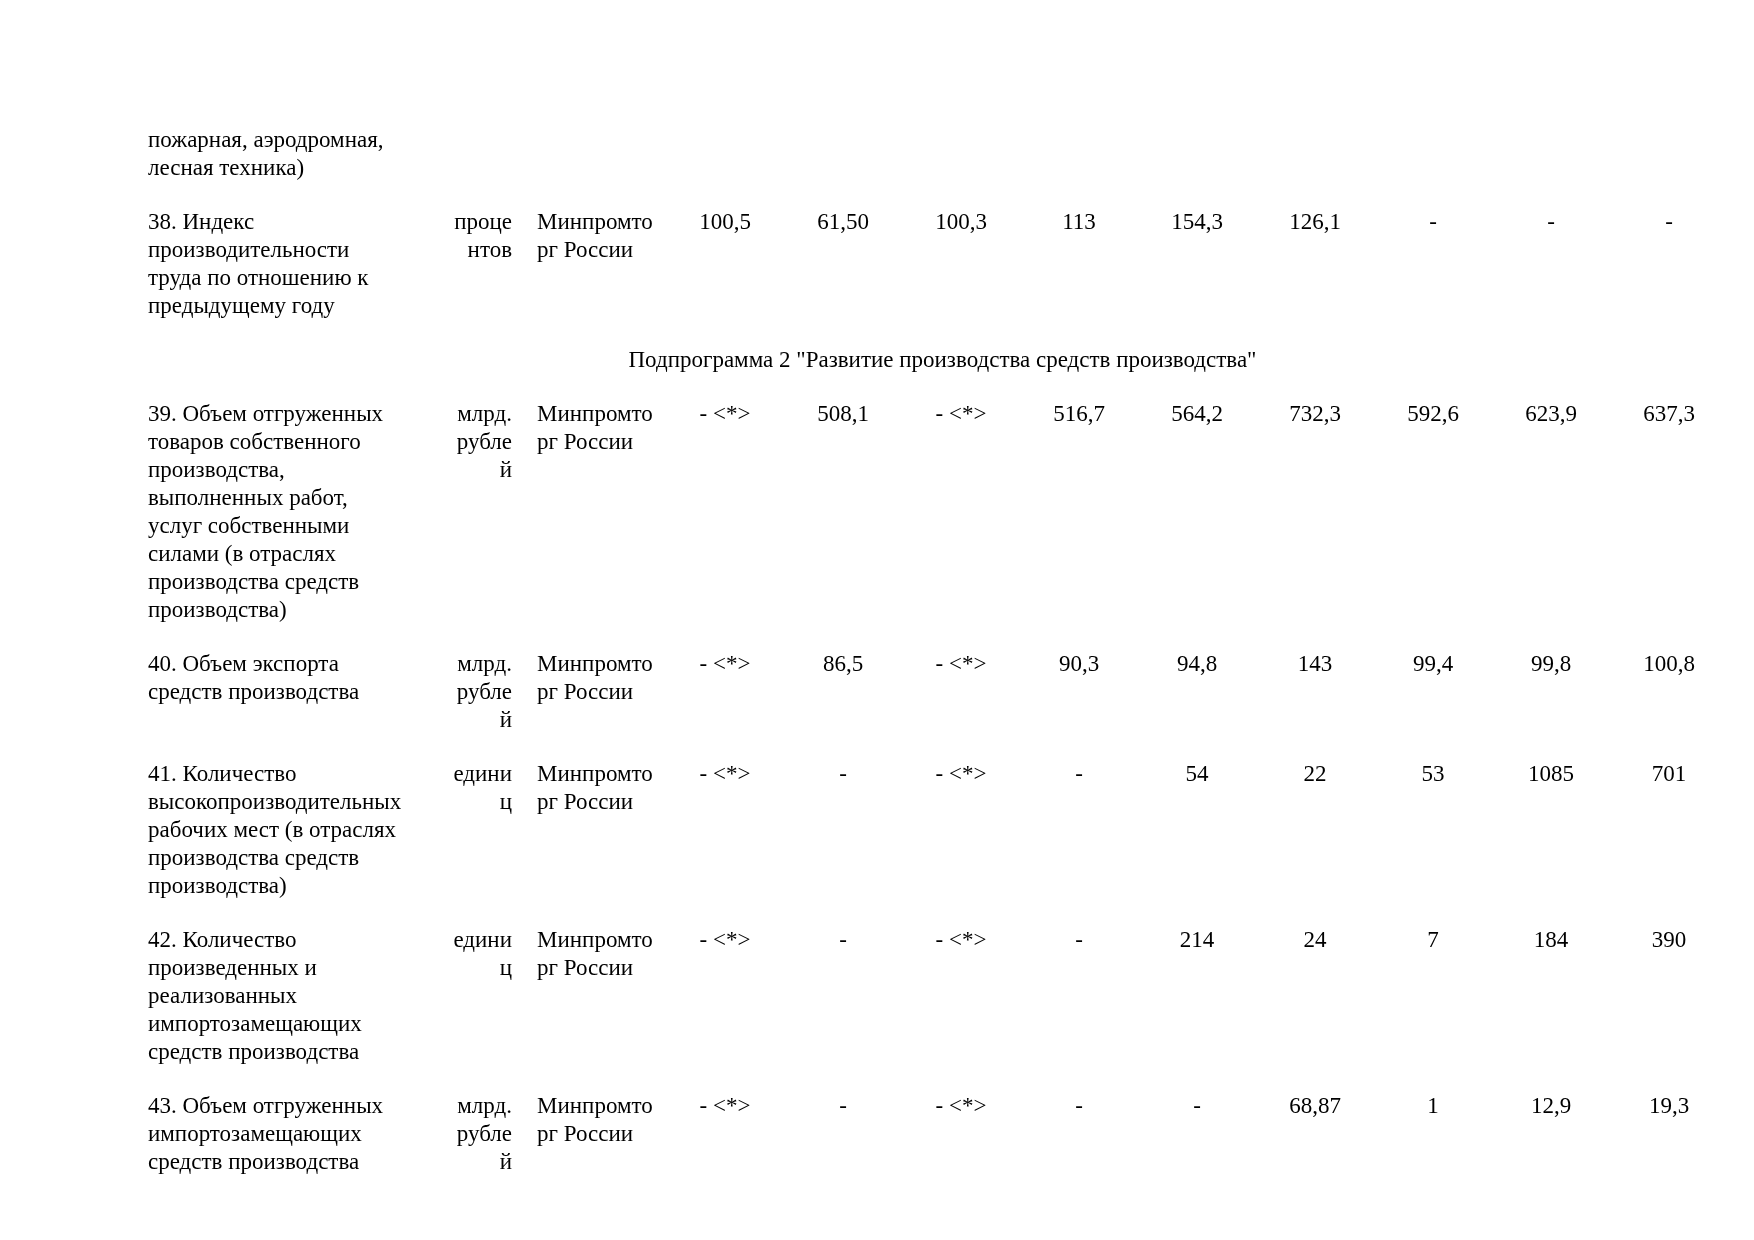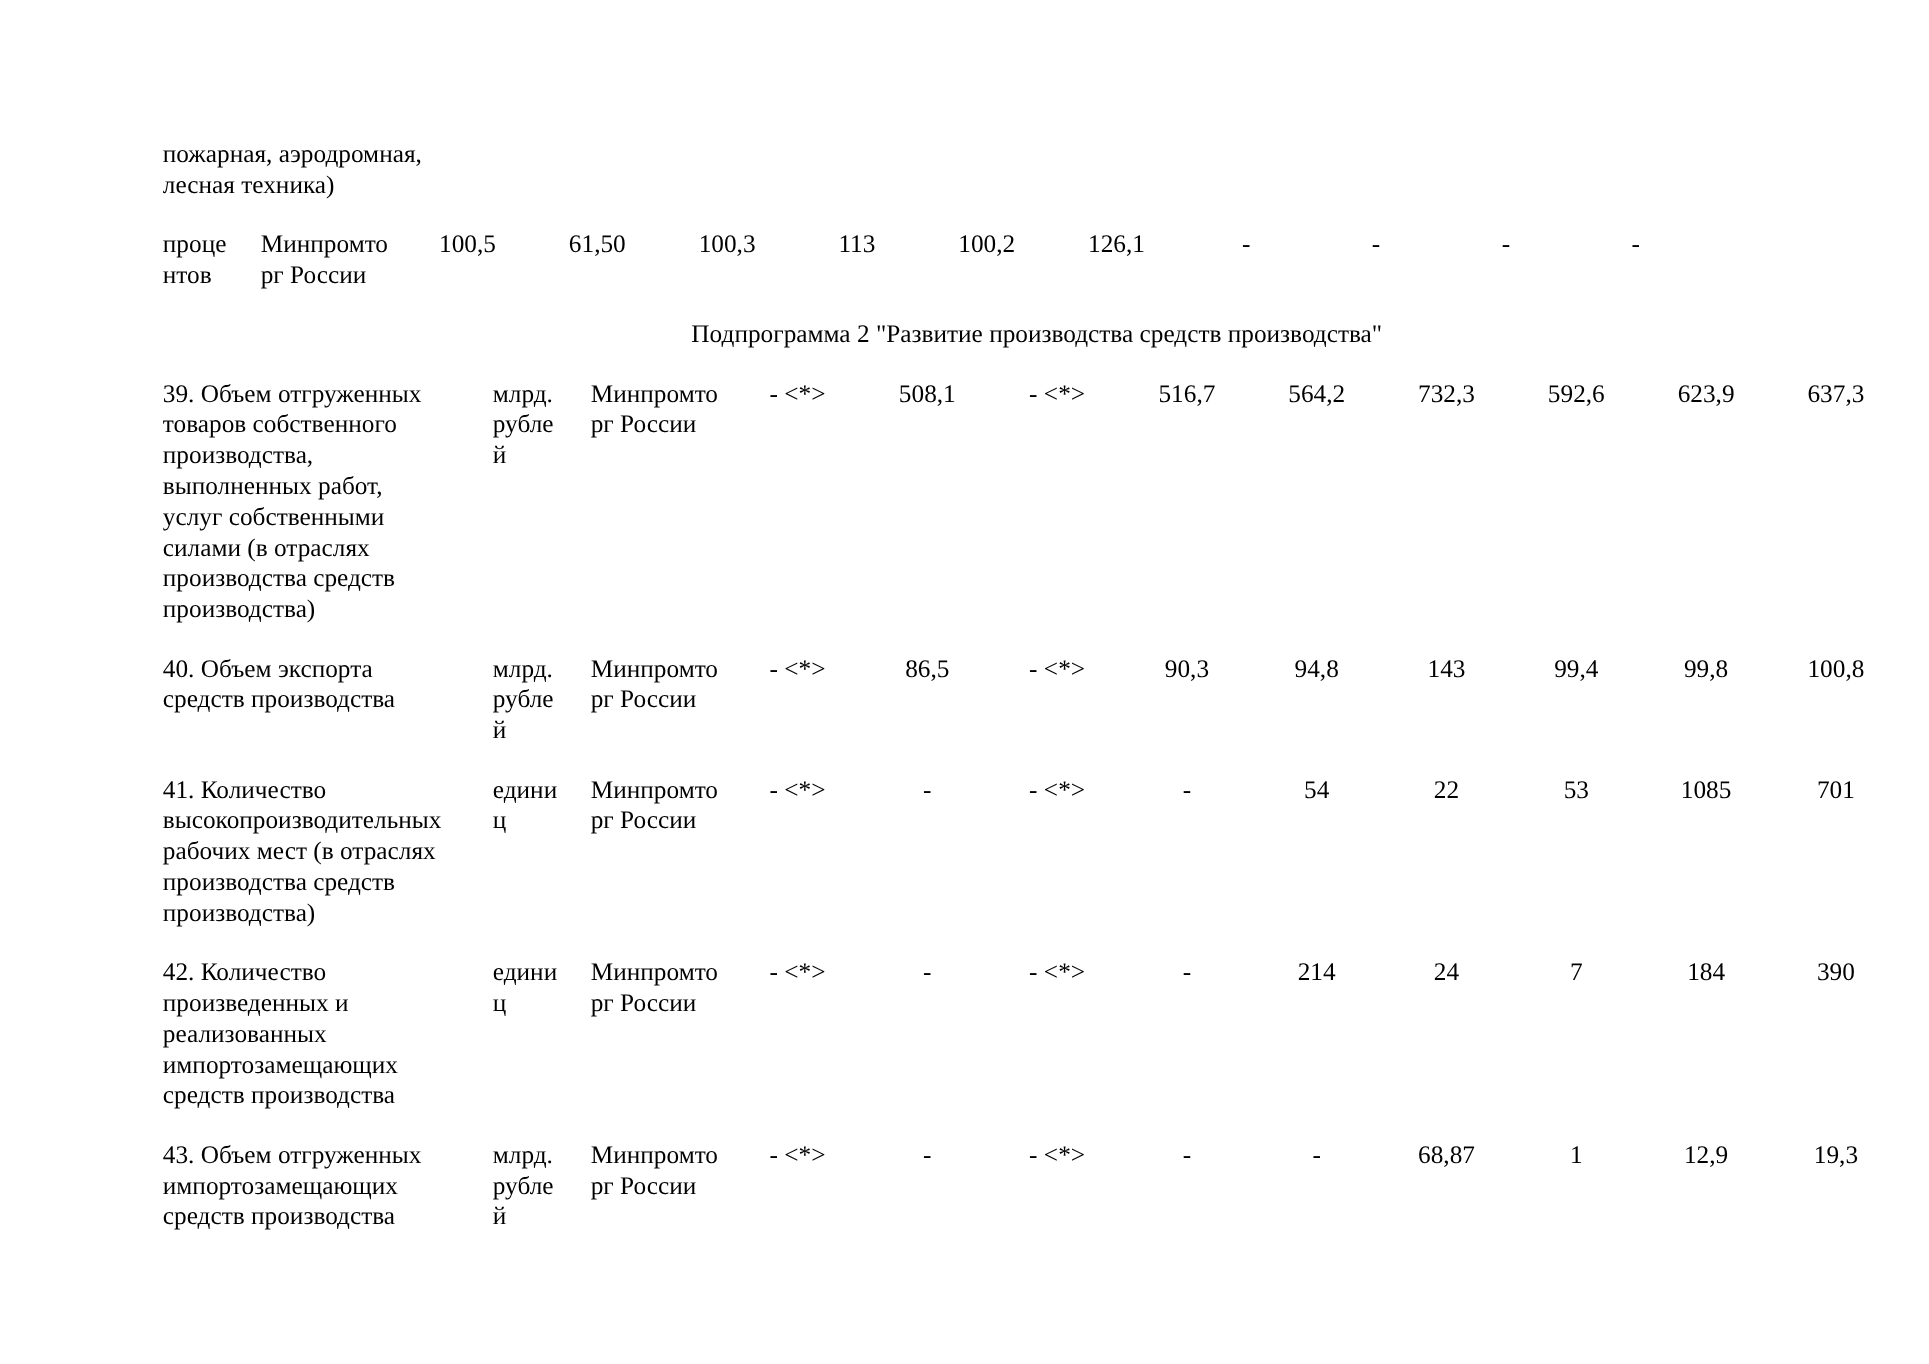--- a/index.html
+++ b/index.html
@@ -39,21 +39,21 @@
   }
   .cell { flex: none; }
   .name {
     width: 300px;
     white-space: pre-line;
     text-align: left;
   }
   .unit {
     width: 64px;
     white-space: pre-line;
-    text-align: left;
+    text-align: right;
   }
   .exec {
     width: 125px;
     margin-left: 25px;
     white-space: pre-line;
     text-align: left;
     font-family: Liberation Serif, serif;
   }
   .vals {
     display: flex;
@@ -68,30 +68,34 @@
 </style>
 </head>
 <body>
 
 <div class="page">
   <div class="continuation">пожарная, аэродромная,
 лесная техника)</div>
 
   <div id="rows-top">
   <div class="trow">
+    <div class="cell name">38. Индекс
+производительности
+труда по отношению к
+предыдущему году</div>
     <div class="cell unit">проце
 нтов</div>
     <div class="cell exec">Минпромто
 рг России</div>
     <div class="vals">
           <div class="val">100,5</div>
           <div class="val">61,50</div>
           <div class="val">100,3</div>
           <div class="val">113</div>
-          <div class="val">100,2</div>
+          <div class="val">154,3</div>
           <div class="val">126,1</div>
           <div class="val">-</div>
           <div class="val">-</div>
           <div class="val">-</div>
           <div class="val">-</div>
         </div>
   </div>
 </div>
 
   <div class="section-header">Подпрограмма 2 "Развитие производства средств производства"</div>

